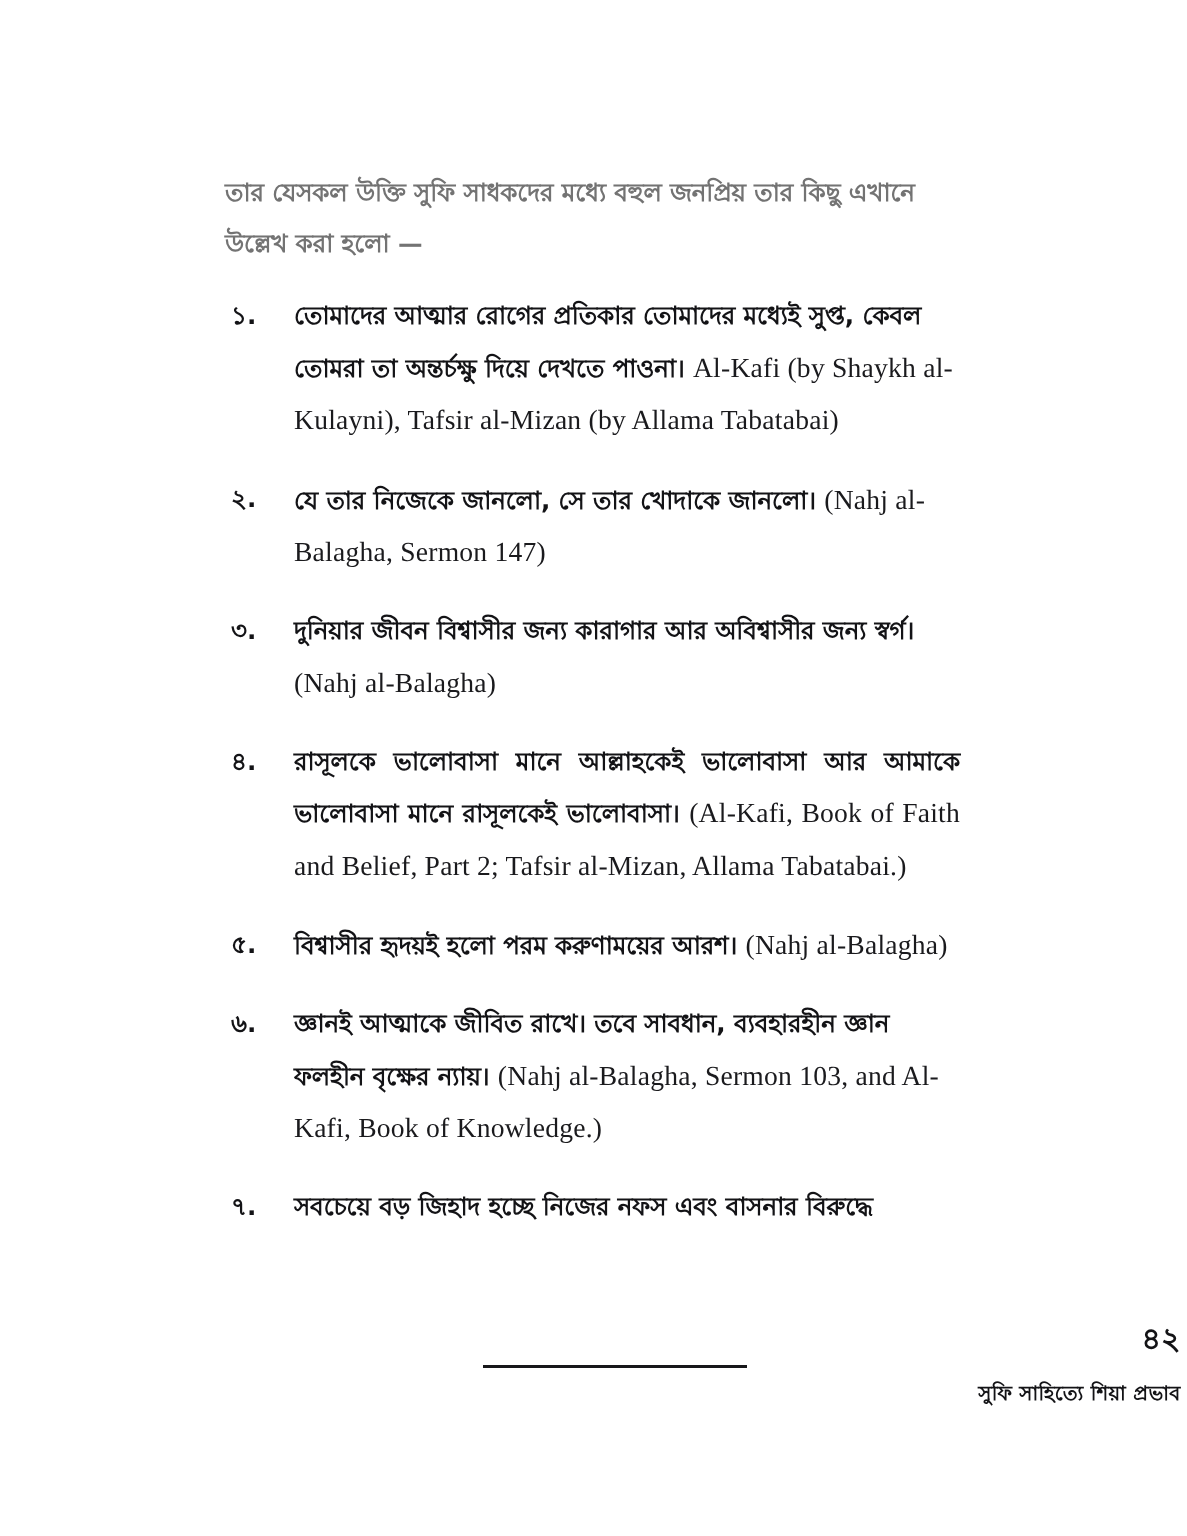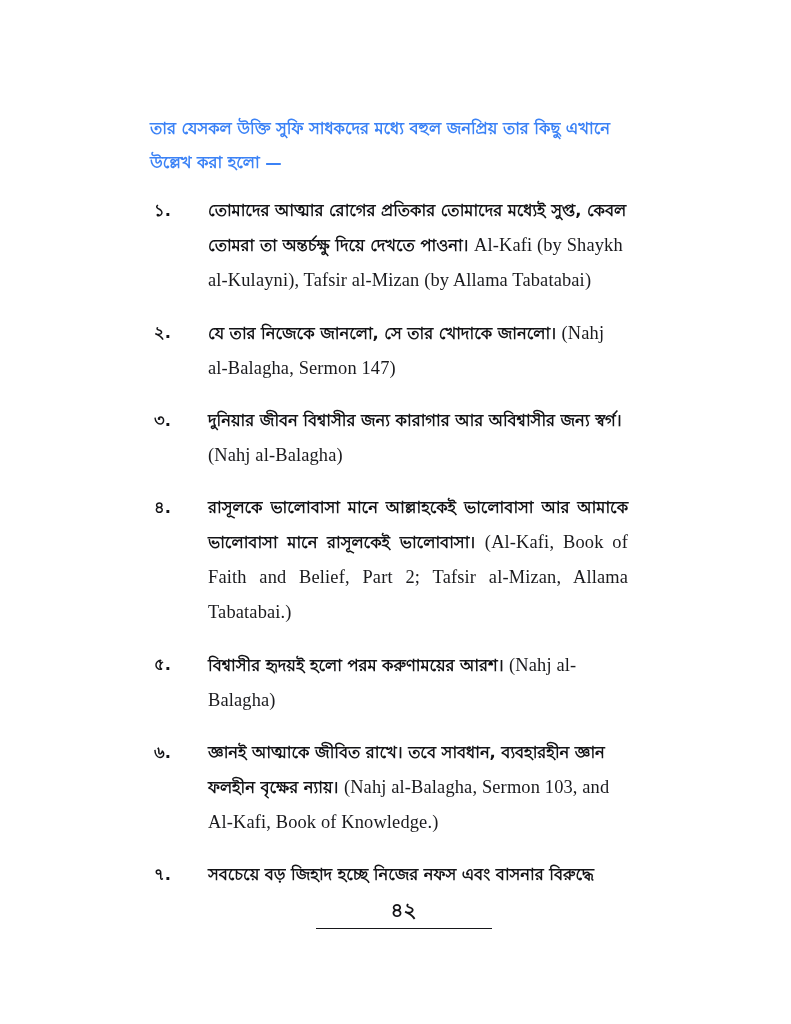--- a/index.html
+++ b/index.html
@@ -34,21 +34,21 @@
 
   
   .intro {
     font-family: "DejaVu Sans", "Liberation Sans", sans-serif;
     font-size: 16.4px;
     line-height: 34px;
     font-weight: 600;
     letter-spacing: -0.1px;
     text-align: left;
     margin: 0 0 14px 0;
-    color: #3b82f6;
+    color: #737373;
   }
 
   
   .list {
     margin: 0;
     padding: 0;
     list-style: none;
   }
 
   .item {
@@ -71,44 +71,44 @@
   }
 
   .item-body {
     font-family: "DejaVu Sans", "Liberation Sans", sans-serif;
     font-size: 16.4px;
     line-height: 34px;
     font-weight: 600;
     letter-spacing: -0.1px;
     color: #131316;
     text-align: left;
-    margin: 12px;
+    margin: 0;
   }
 
   .item-body.justify {
     text-align: justify;
     text-align-last: left;
   }
 
   
   .lat {
     font-family: "Liberation Serif", "DejaVu Serif", serif;
     font-size: 18.4px;
     font-weight: 400;
     letter-spacing: 0.15px;
     color: #1a1a1d;
   }
 
   
   .footer {
     position: absolute;
     left: 0;
-    right: 16px;
+    right: 4px;
     bottom: 86px;
-    text-align: center;
+    text-align: right;
     margin-left: 32px;
   }
 
   .folio {
     font-family: "DejaVu Sans", "Liberation Sans", sans-serif;
     font-size: 20px;
     font-weight: 700;
     line-height: 1;
     color: #131316;
     margin: 0 0 8px 0;
@@ -170,15 +170,16 @@
           <span class="item-number">৭.</span>
           <p class="item-body"><span class="bn">সবচেয়ে বড় জিহাদ হচ্ছে নিজের নফস এবং বাসনার বিরুদ্ধে</span></p>
         </li>
       </ol>
 
   </div>
 
   <div class="footer">
     <div class="folio">৪২</div>
     <div class="footer-rule"></div>
+    <div class="footer-title">সুফি সাহিত্যে শিয়া প্রভাব</div>
   </div>
 
 </div>
 
 </body></html>

